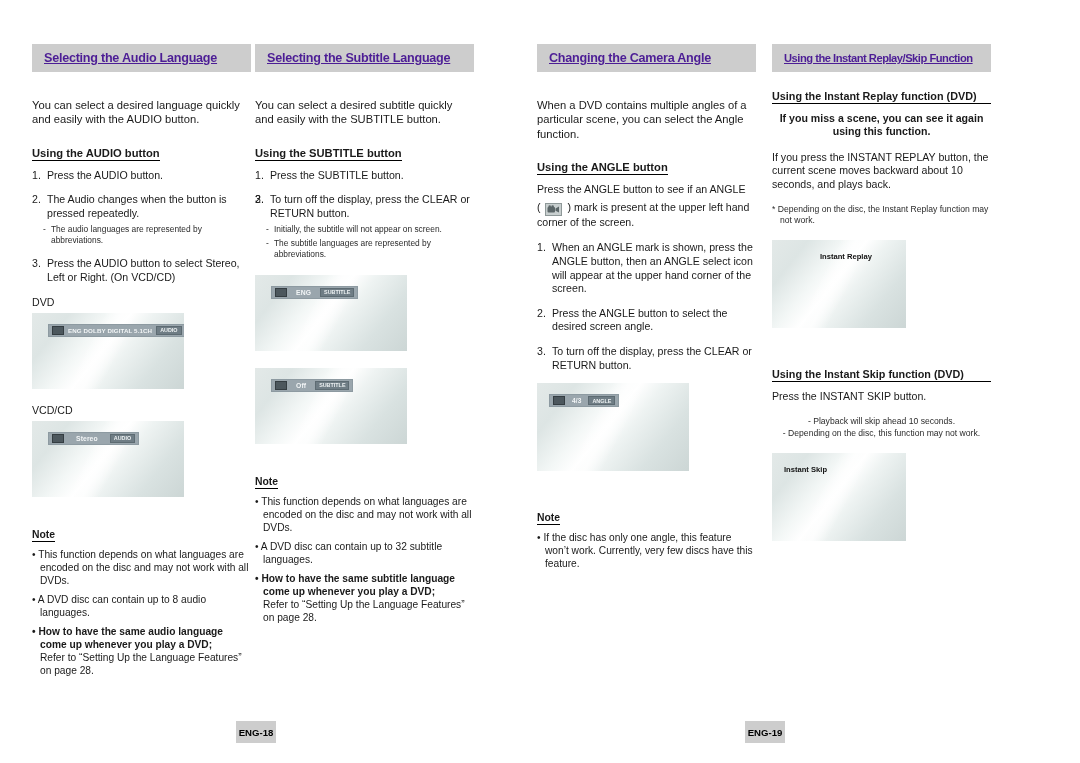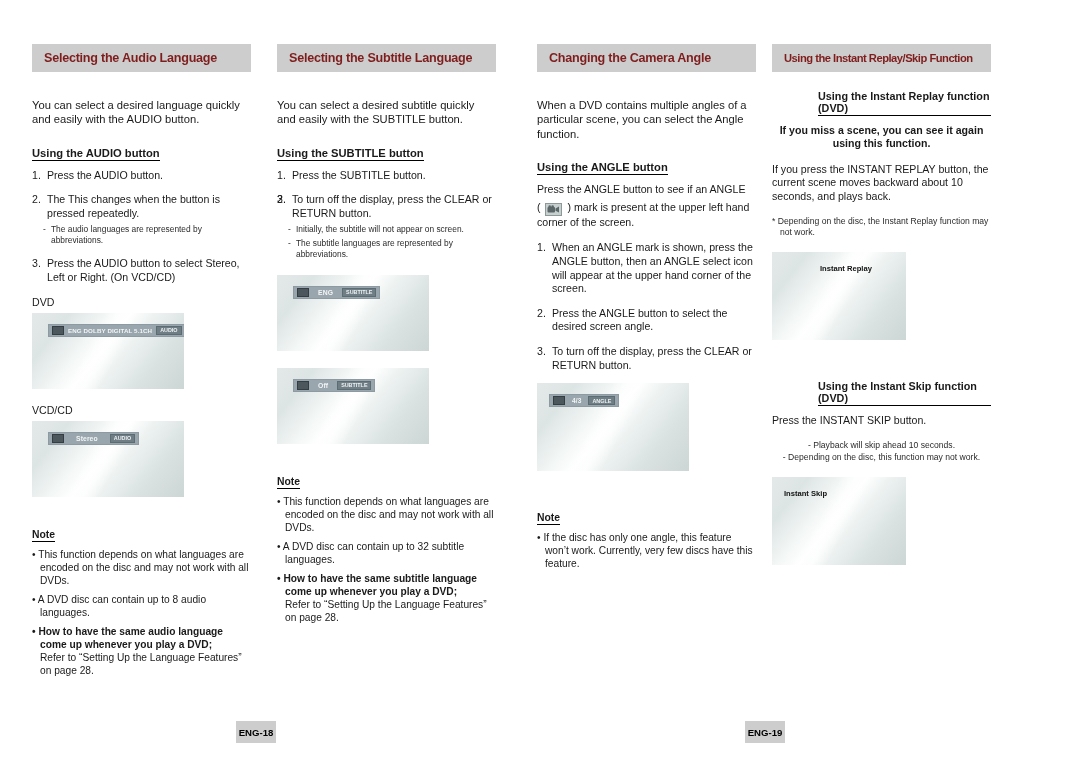--- a/index.html
+++ b/index.html
@@ -15,57 +15,58 @@
     width: 1080px; height: 763px;
     overflow: hidden;
     background: #fff;
   }
   
   .col {
     position: absolute;
     top: 44px;
   }
   .col-1 { left: 32px;  width: 219px; }
-  .col-2 { left: 277px; width: 219px; }
+  .col-2 { left: 255px; width: 219px; }
   .col-3 { left: 537px; width: 219px; }
   .col-4 { left: 772px; width: 219px; }
 
   
   .hdr {
     background: #cdcdcd;
     height: 28px;
     display: flex;
     align-items: center;
     padding-left: 12px;
     margin-bottom: 26px;
   }
   .hdr-txt {
     font-weight: bold;
     font-size: 12.6px;
     letter-spacing: -0.25px;
-    color: #7f1d1d;
+    color: #4c1d95;
     white-space: nowrap;
+    text-decoration: underline;
   }
   .hdr-4 .hdr-txt { font-size: 11.2px; letter-spacing: -0.5px; }
 
   
   .intro {
     font-size: 11.2px;
     line-height: 14.4px;
     margin: 0 0 16px 0;
   }
   .sub-h {
     font-size: 11.2px;
     font-weight: bold;
     border-bottom: 1.4px solid #000;
     display: inline-block;
     padding-bottom: 1px;
     margin: 0 0 8px 0;
   }
-  .sub-h-wide { display: block; margin-left: 46px; }
+  .sub-h-wide { display: block; }
   .bold-lead {
     font-size: 10.6px;
     font-weight: bold;
     line-height: 13.4px;
     margin: 0 0 12px 0;
     text-align: center;
   }
   .para {
     font-size: 10.6px;
     line-height: 13.6px;
@@ -232,21 +233,21 @@
 
     <div class="sub-h">Using the AUDIO button</div>
 
     <ul class="ol">
       <li>
         <span class="num">1.</span>
         <span>Press the AUDIO button.</span>
       </li>
       <li>
         <span class="num">2.</span>
-        <span>The This changes when the button is pressed repeatedly.</span>
+        <span>The Audio changes when the button is pressed repeatedly.</span>
         <div class="sub-note">The audio languages are represented by abbreviations.</div>
       </li>
       <li>
         <span class="num">3.</span>
         <span>Press the AUDIO button to select Stereo, Left or Right. (On VCD/CD)</span>
       </li>
     </ul>
 
     <div class="fmt-label">DVD</div>
     <div class="tv" style="width:152px;height:76px;">

